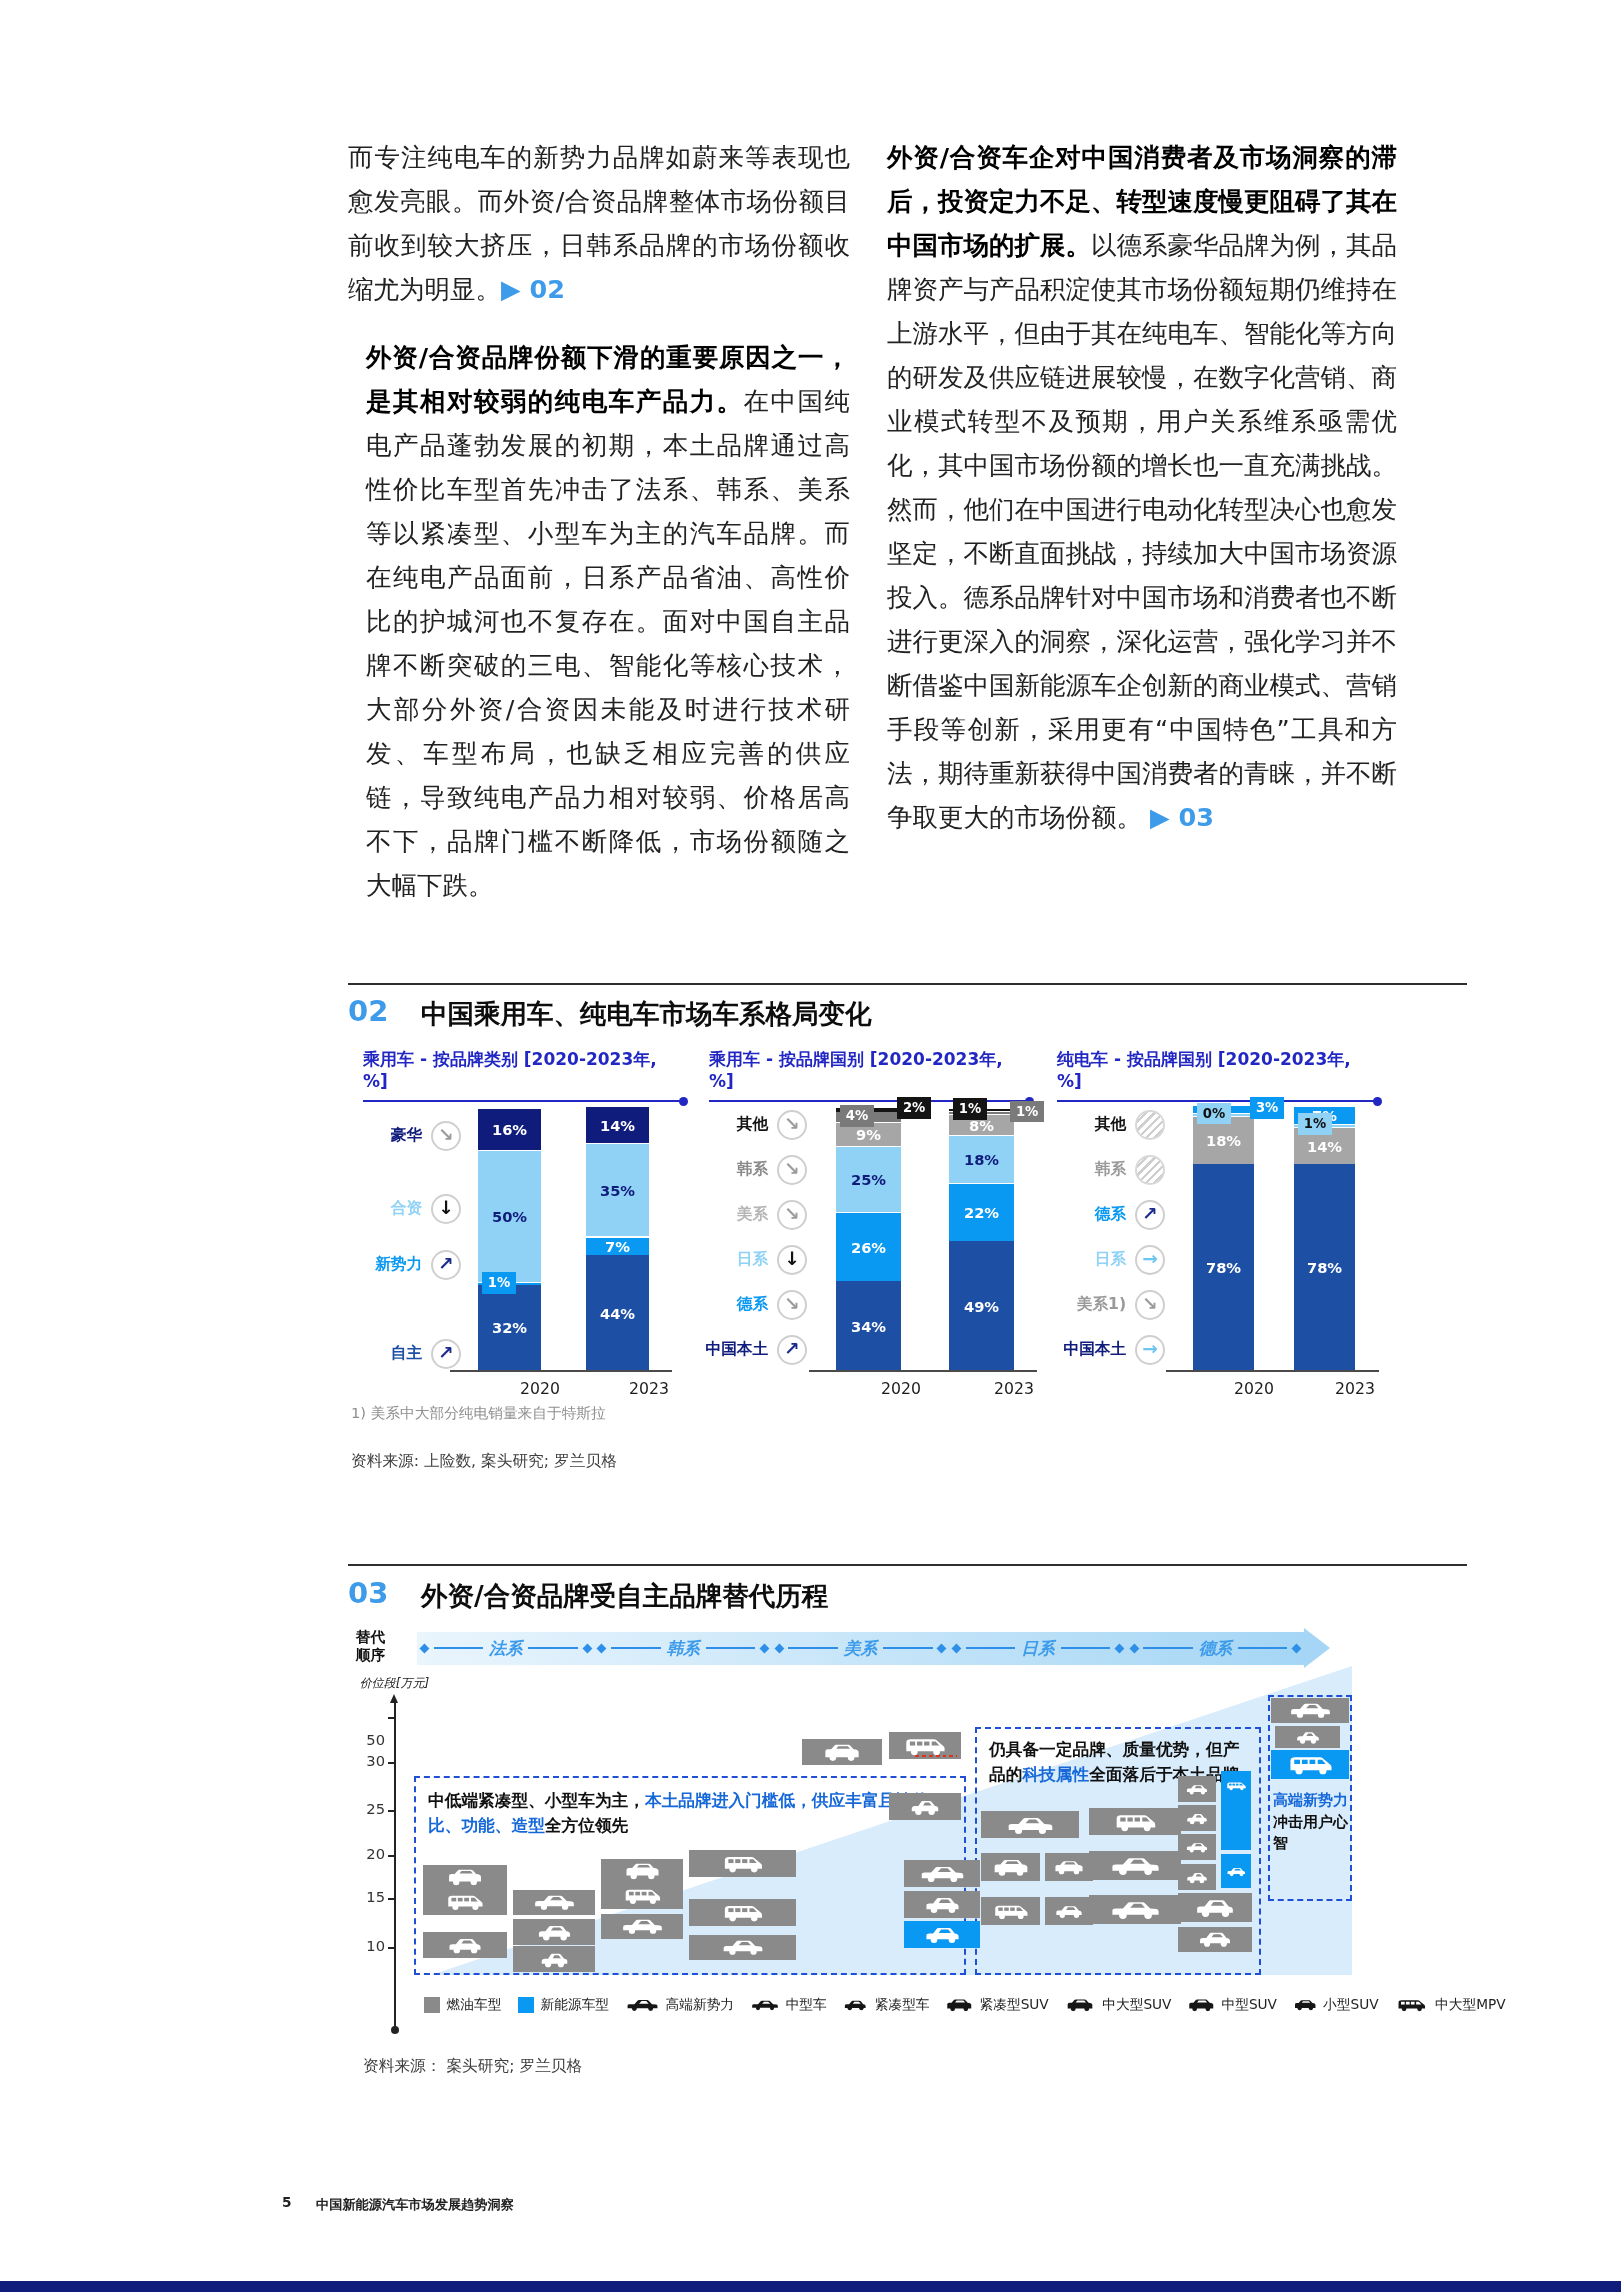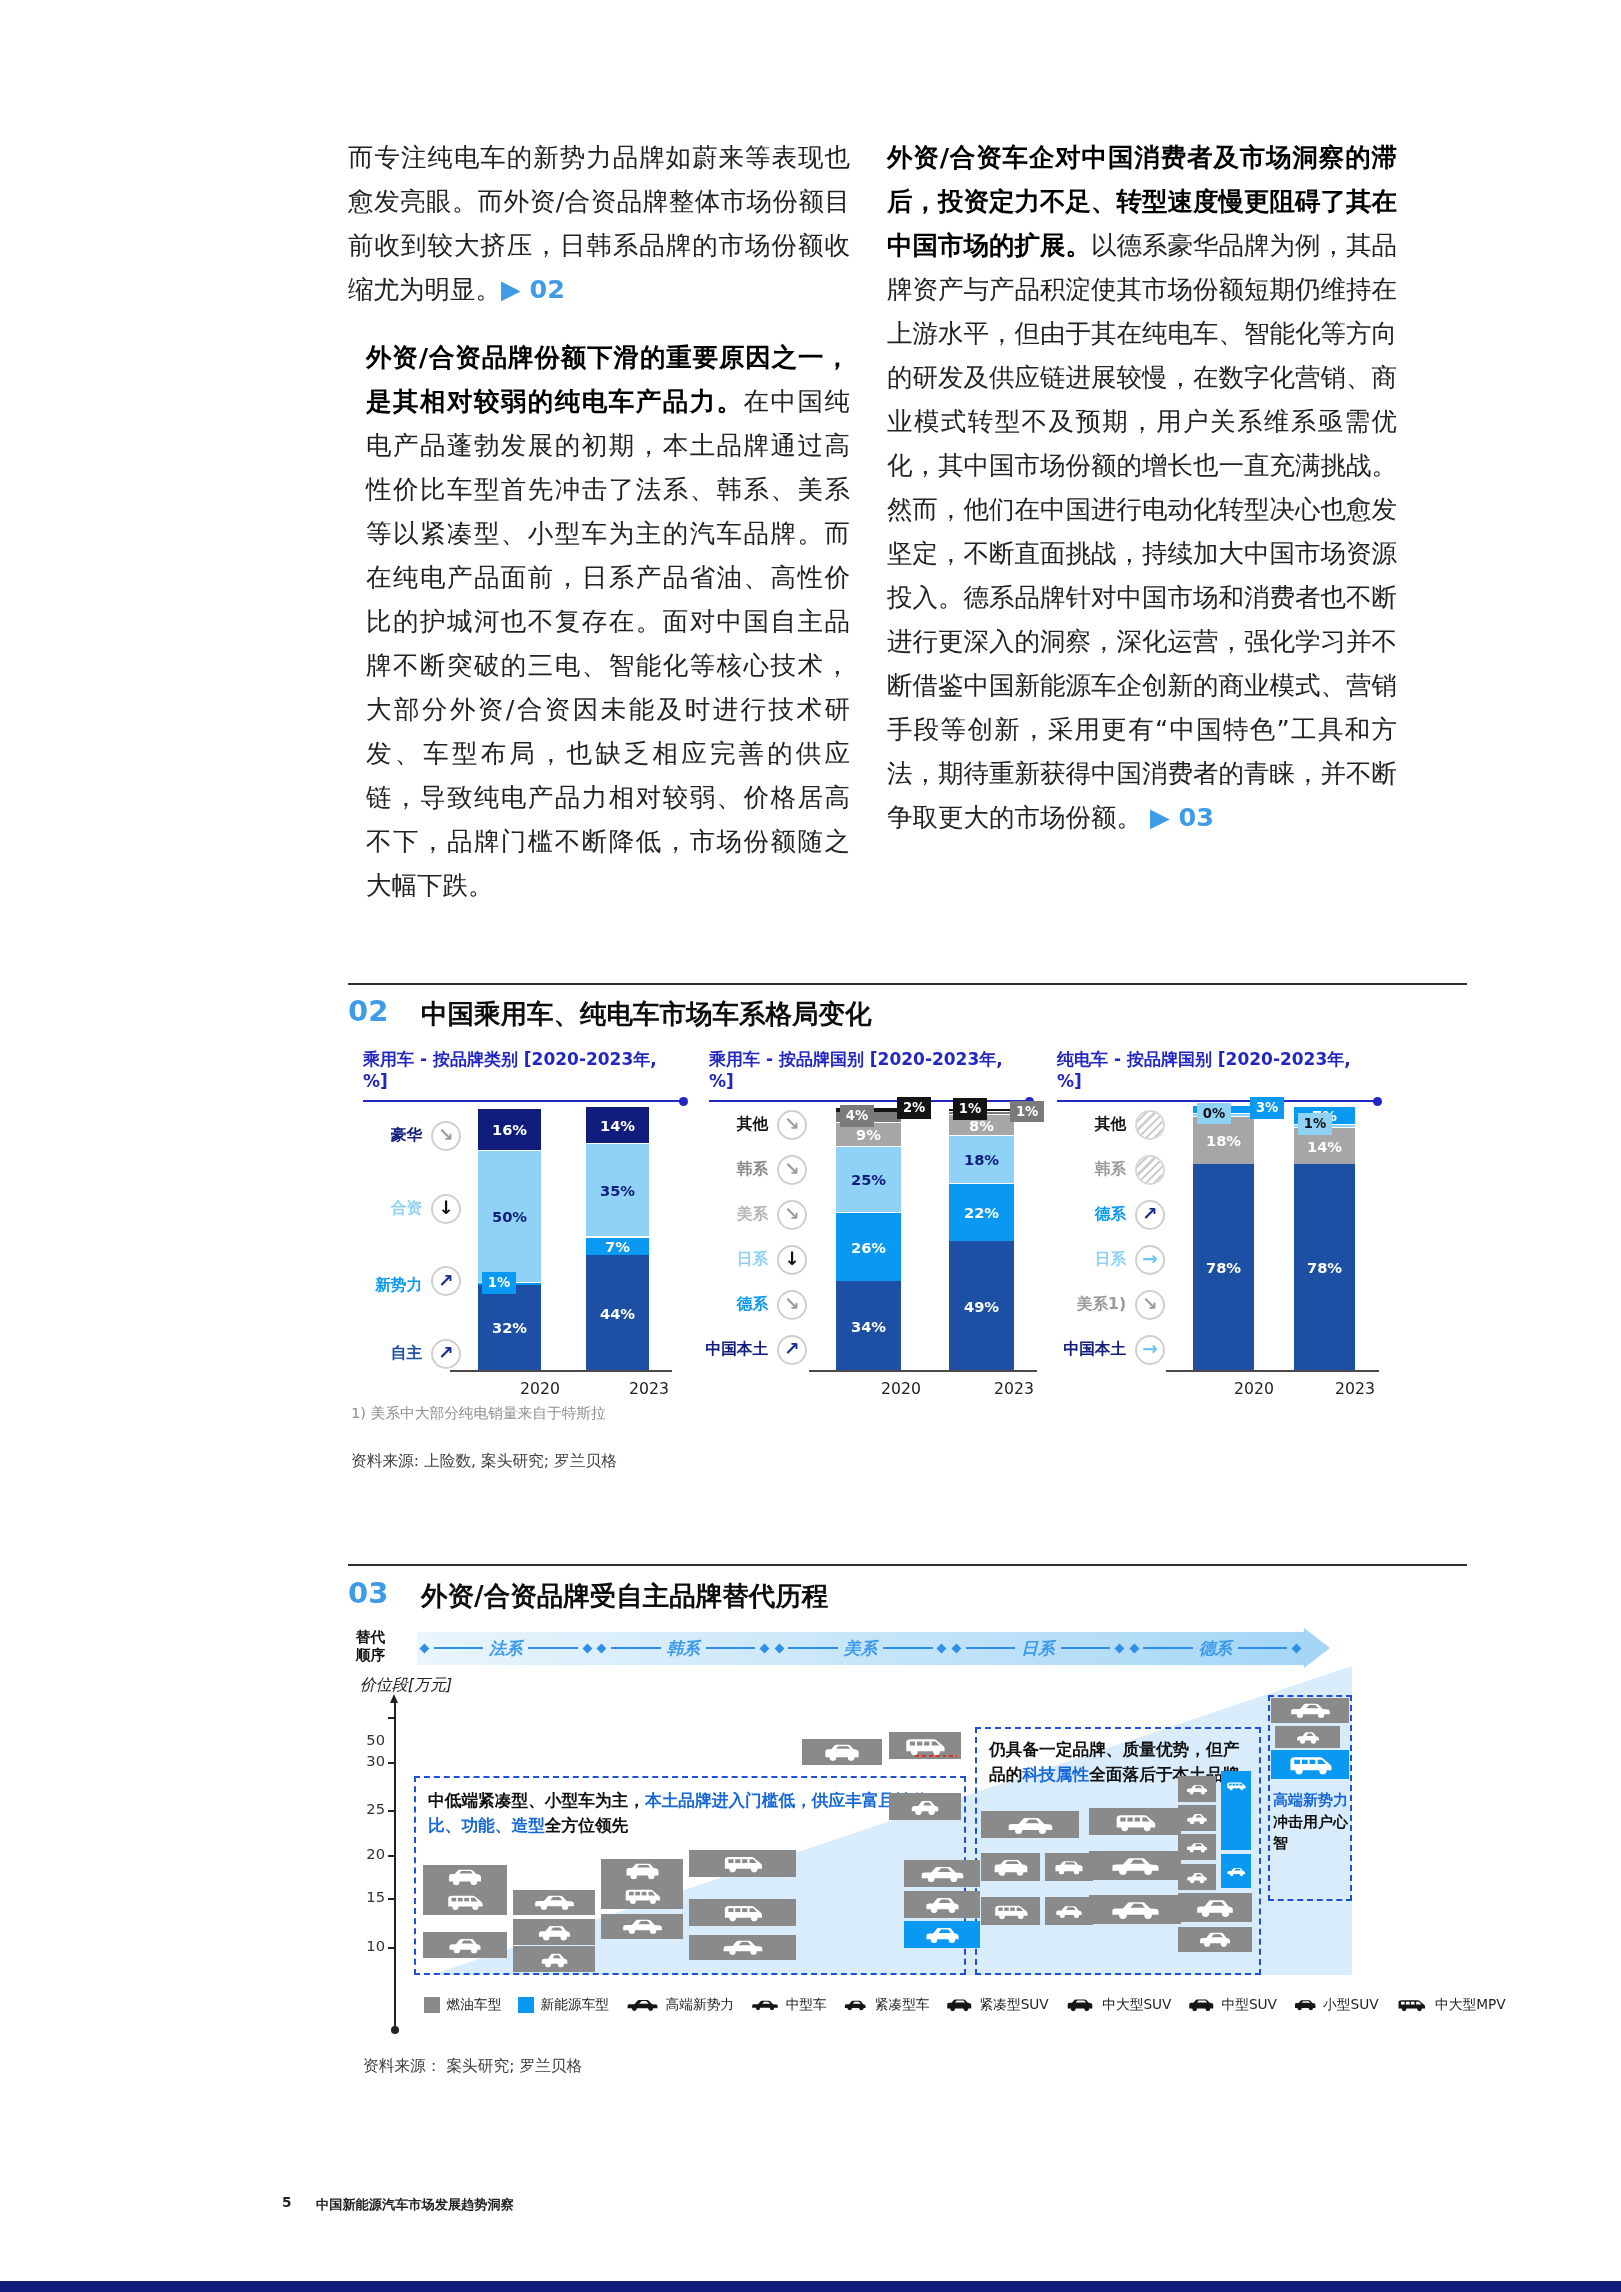--- a/index.html
+++ b/index.html
@@ -42,21 +42,21 @@
   #fig03-body{position:absolute;left:348px;top:1612px;width:1119px;height:469px;}
   .seq-label{position:absolute;left:7.8px;top:15.7px;width:35px;font-size:14.7px;font-weight:bold;line-height:18.6px;color:#111;}
   .band{position:absolute;left:69px;top:19.6px;width:887px;height:33px;display:flex;align-items:center;
         background:linear-gradient(90deg,#EAF5FD 0%,#A5D6F5 100%);}
   .band-arrow{position:absolute;left:956px;top:15.7px;width:0;height:0;border-top:20.6px solid transparent;
               border-bottom:20.6px solid transparent;border-left:26.5px solid #A5D6F5;}
   .band-seg{flex:1;display:flex;align-items:center;gap:5.9px;padding:0 3.9px;}
   .diamond{width:6.9px;height:6.9px;background:#2E8FE8;transform:rotate(45deg);flex:0 0 auto;}
   .band-line{flex:1;height:2.5px;background:#2E8FE8;}
   .band-name{font-size:16.7px;font-weight:bold;font-style:italic;color:#3E9BEA;white-space:nowrap;}
-  .ylab{position:absolute;left:11.8px;top:63px;font-size:16px;font-style:italic;color:#222;}
+  .ylab{position:absolute;left:11.8px;top:63px;font-size:12px;font-style:italic;color:#222;}
   .yaxis-line{position:absolute;left:46px;top:91px;width:2px;height:326px;background:#222;}
   .yaxis-head{position:absolute;left:42px;top:82px;width:0;height:0;border-left:4.9px solid transparent;
               border-right:4.9px solid transparent;border-bottom:9.8px solid #222;}
   .yaxis-dot{position:absolute;left:43px;top:414px;width:7.8px;height:7.8px;border-radius:50%;background:#222;}
   .ytick{position:absolute;left:0;width:37px;text-align:right;font-size:14.7px;color:#333;}
   .ymark{position:absolute;left:40px;width:6.9px;height:2px;background:#222;}
   .wedge{position:absolute;left:83px;top:54px;width:921px;height:309px;background:#D9ECFB;
          clip-path:polygon(0% 100%,100% 0%,100% 100%);}
   .dbox{position:absolute;border:2.9px dashed #1E4FD6;box-sizing:border-box;z-index:1;}
   .ann{position:absolute;font-size:16.7px;font-weight:bold;line-height:24.5px;color:#111;z-index:2;}
@@ -141,21 +141,21 @@
         <span class="lg-circle">
           <span class="lg-arrow" style="color: rgb(155, 155, 155);">↘</span>
         </span>
       </div>
       <div class="lg-item" style="top: 151px; width: 98px;">
         <span class="lg-label" style="color: rgb(143, 210, 246);">合资</span>
         <span class="lg-circle">
           <span class="lg-arrow" style="color: rgb(17, 17, 17);">↓</span>
         </span>
       </div>
-      <div class="lg-item" style="top: 223px; width: 98px; align-items: flex-end;">
+      <div class="lg-item" style="top: 207px; width: 98px;">
         <span class="lg-label" style="color: rgb(10, 153, 242);">新势力</span>
         <span class="lg-circle">
           <span class="lg-arrow" style="color: rgb(27, 44, 143);">↗</span>
         </span>
       </div>
       <div class="lg-item" style="top: 296px; width: 98px;">
         <span class="lg-label" style="color: rgb(29, 79, 165);">自主</span>
         <span class="lg-circle">
           <span class="lg-arrow" style="color: rgb(27, 44, 143);">↗</span>
         </span>

